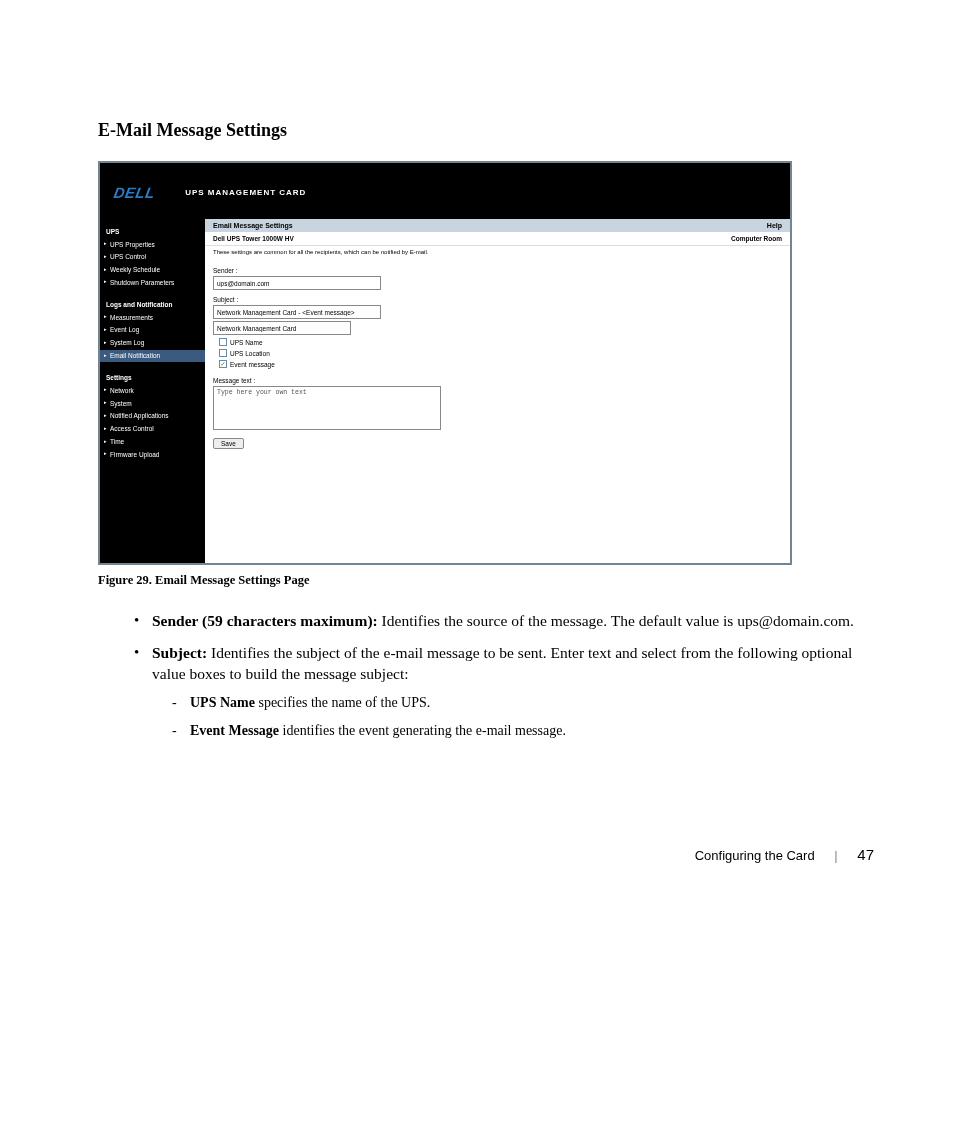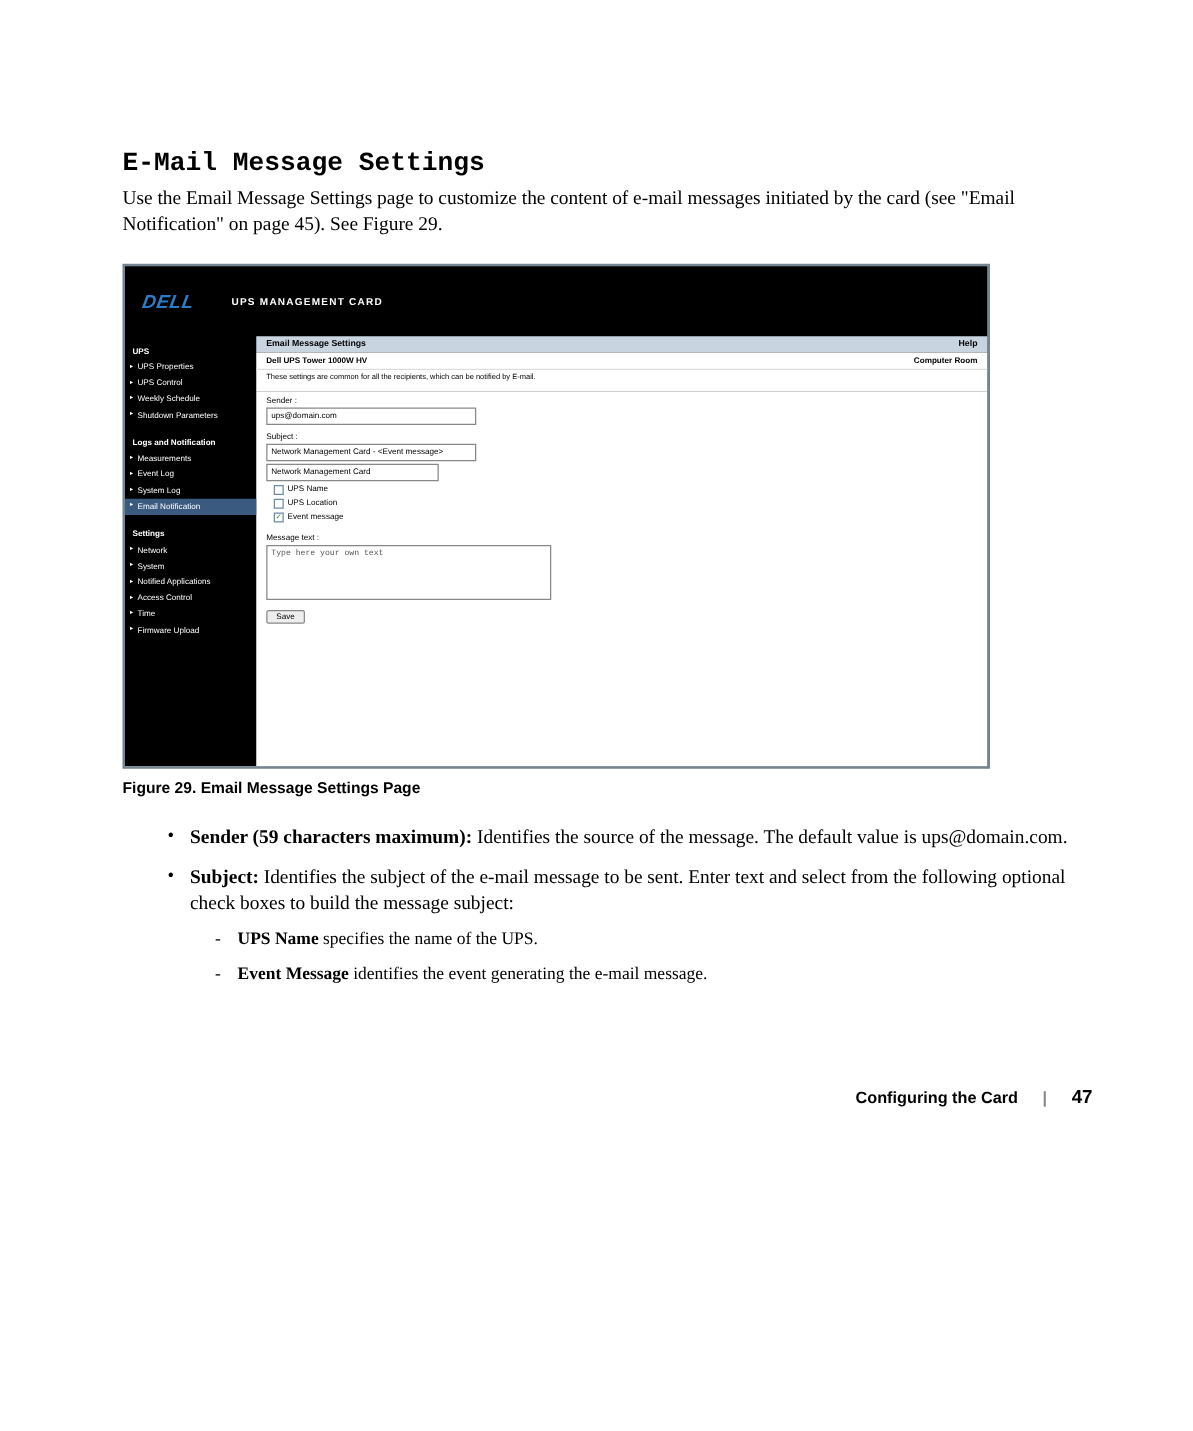--- a/index.html
+++ b/index.html
@@ -7,23 +7,23 @@
     padding: 0;
     background: #fff;
     font-family: Georgia, 'Times New Roman', serif;
     color: #000;
     width: 954px;
   }
   .page {
     padding: 120px 80px 60px 98px;
   }
   h2.section-title {
-    font-family: Liberation Mono, monospace;
-    font-weight: bold;
-    font-size: 21px;
+    font-family: Liberation Serif, serif;
+    font-weight: bold;
+    font-size: 18px;
     margin: 0 0 6px 0;
     color: #000;
   }
   p.body-text {
     font-size: 15.5px;
     line-height: 1.35;
     margin: 0 0 12px 0;
   }
   
   .figure-box {
@@ -195,21 +195,21 @@
   .save-btn {
     border: 1px solid #888;
     background: #eee;
     font-size: 6.5px;
     padding: 1px 7px;
     margin-top: 8px;
     border-radius: 2px;
   }
   .spacer { height: 6px; }
   .figure-caption {
-    font-family: Liberation Sans, sans-serif;
+    font-family: Liberation Serif, serif;
     font-weight: bold;
     font-size: 12.5px;
     margin: 6px 0 22px 0;
   }
   ul.bullets {
     list-style: none;
     padding: 0;
     margin: 10px 0 0 36px;
   }
   ul.bullets > li {
@@ -241,41 +241,39 @@
     line-height: 1.4;
     margin-bottom: 8px;
   }
   ul.sub > li::before {
     content: "-";
     position: absolute;
     left: 0;
     top: 0;
   }
   .footer {
-    margin-top: 80px;
+    margin-top: 106px;
     text-align: right;
     font-family: Arial, Helvetica, sans-serif;
     font-size: 13px;
-    font-weight: bold;
   }
   .footer .sep {
     margin: 0 16px;
     color: #888;
   }
   .footer .pg {
     font-size: 15px;
   }
   b { font-weight: bold; }
 </style>
 </head>
 <body>
 
 <div class="page">
   <h2 class="section-title">E-Mail Message Settings</h2>
-  <p class="body-text">Use the Email Message Settings page to customize the content of e-mail messages initiated by the card (see "Email Notification" on page 45). See Figure 29.</p>
 
   <div class="figure-box">
     <div class="app-shell">
       <div class="app-header">
         <span class="logo"><span class="o-slash">DELL</span></span>
         <span class="header-title">UPS MANAGEMENT CARD</span>
       </div>
       <div class="app-body">
         <div class="sidebar">
           <div class="nav-section-title">UPS</div>
@@ -339,21 +337,21 @@
   </div>
 
   <div class="figure-caption">Figure 29. Email Message Settings Page</div>
 
 
   <ul class="bullets">
     <li>
       <b>Sender (59 characters maximum):</b><span> Identifies the source of the message. The default value is ups@domain.com.</span>
     </li>
     <li>
-      <b>Subject:</b><span> Identifies the subject of the e-mail message to be sent. Enter text and select from the following optional check boxes to build the message subject:</span>
+      <b>Subject:</b><span> Identifies the subject of the e-mail message to be sent. Enter text and select from the following optional value boxes to build the message subject:</span>
       <ul class="sub">
         <li><b>UPS Name</b><span> specifies the name of the UPS.</span></li>
         <li><b>Event Message</b><span> identifies the event generating the e-mail message.</span></li>
       </ul>
     </li>
   </ul>
 
   <div class="footer">
     <span>Configuring the Card</span>
     <span class="sep">|</span>

